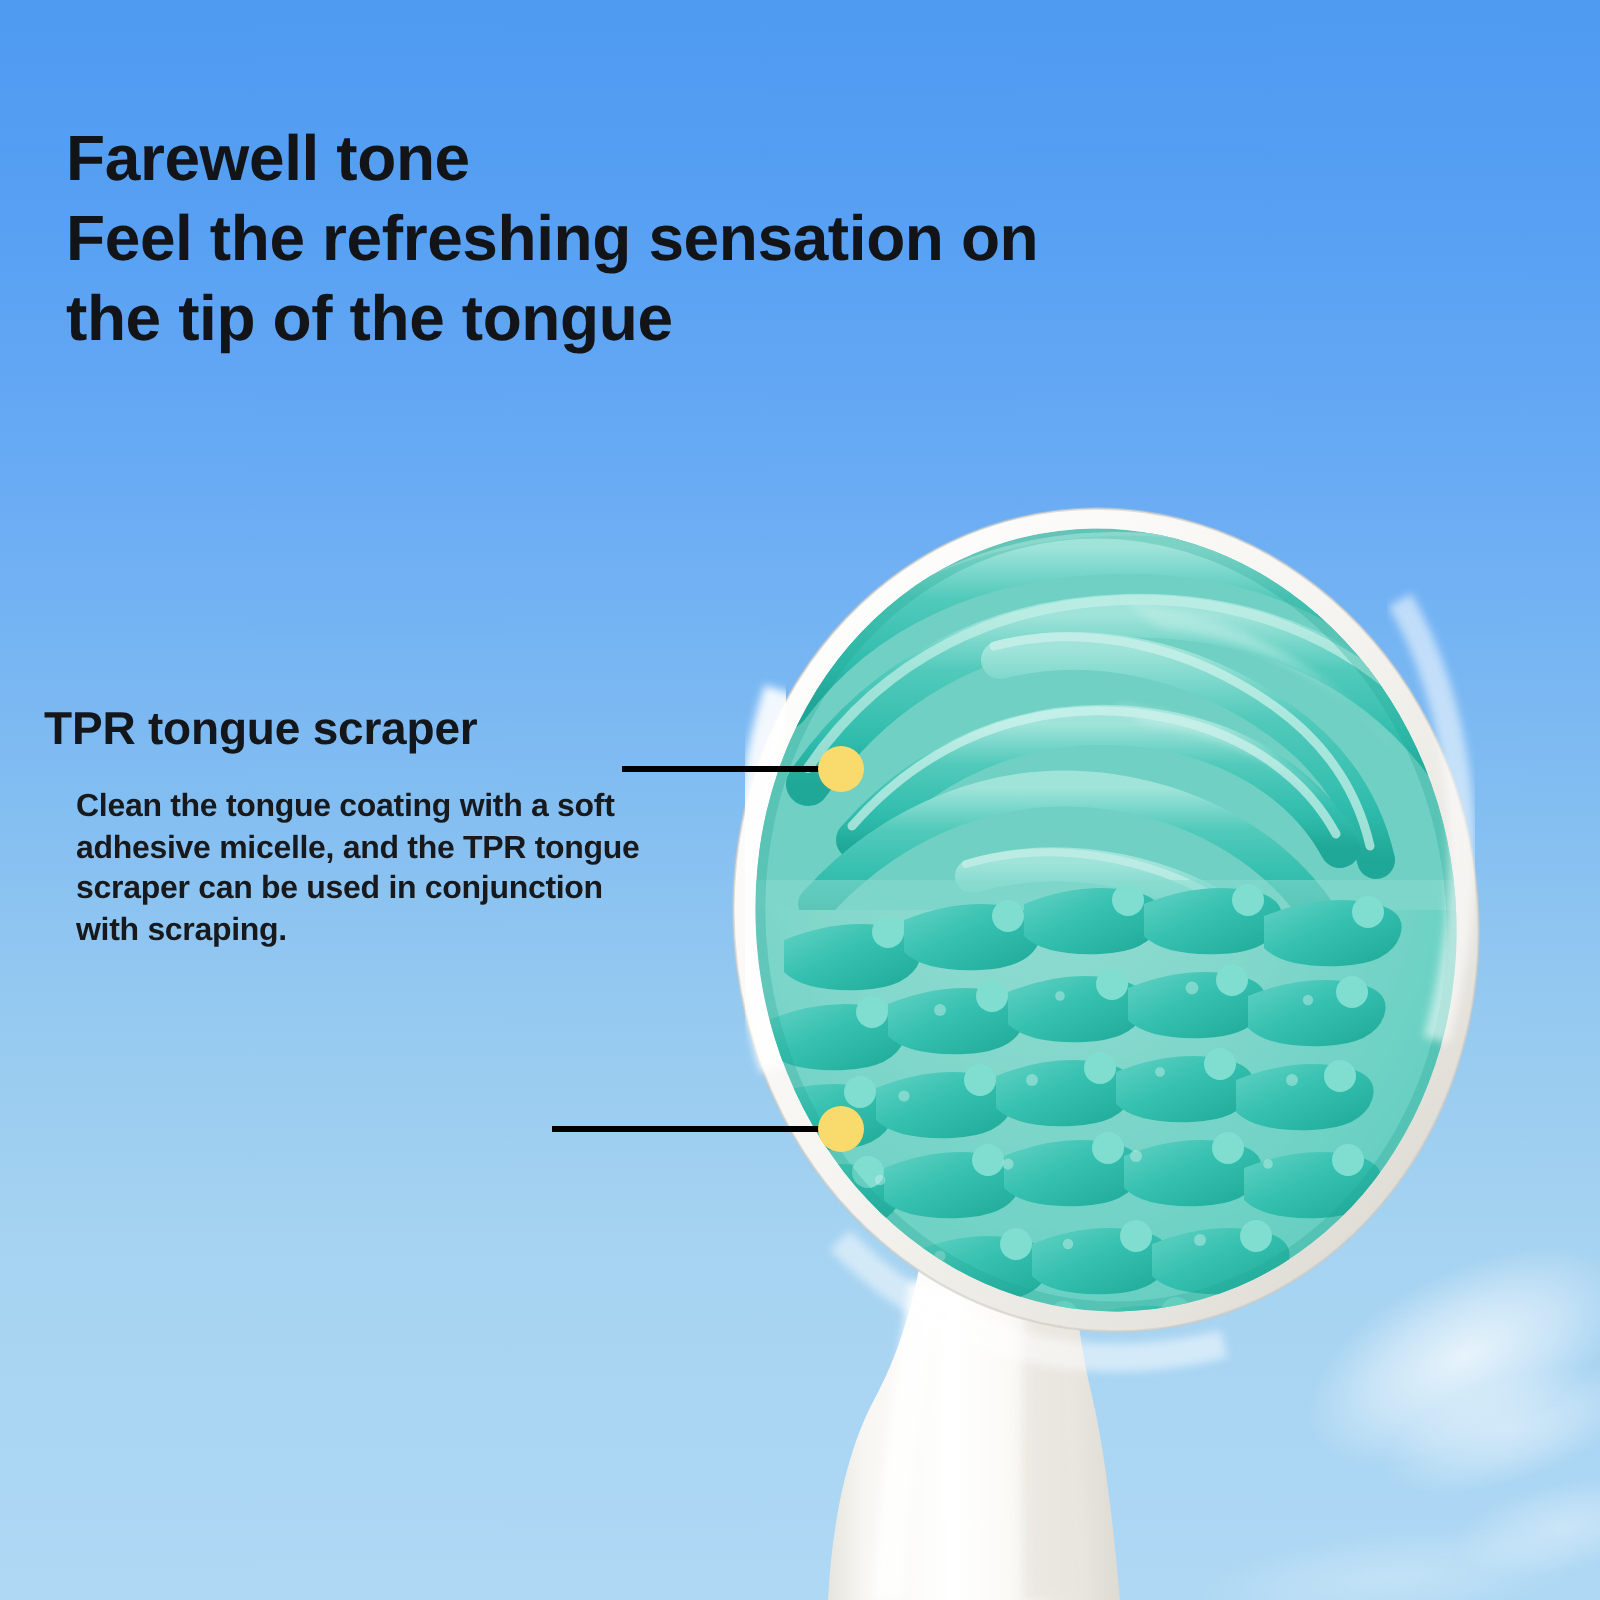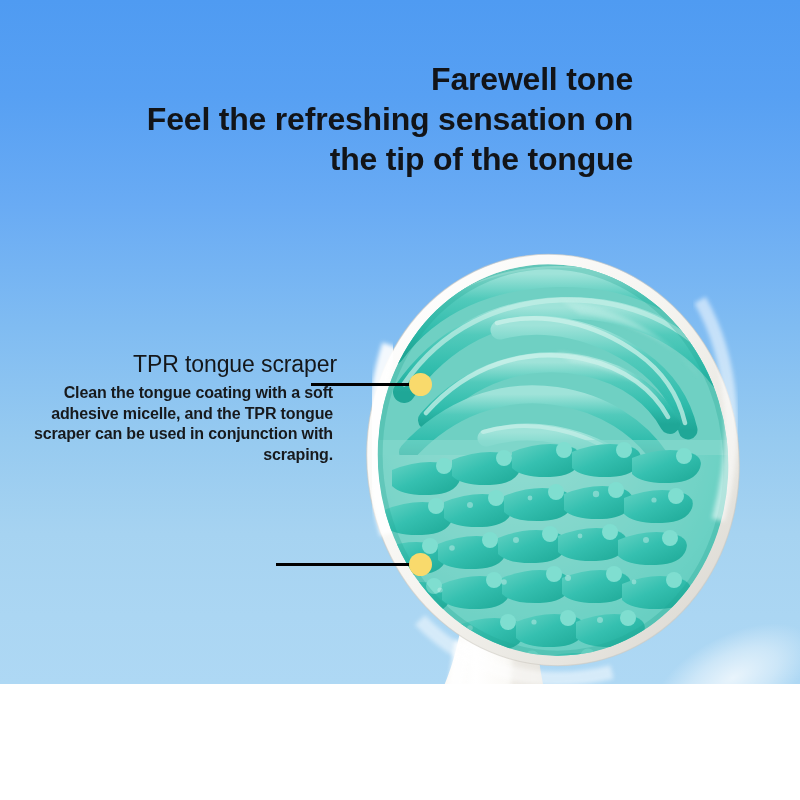--- a/index.html
+++ b/index.html
@@ -3,33 +3,32 @@
 <meta charset="utf-8">
 <style>
   html, body {
     margin: 0;
     padding: 0;
     background: #ffffff;
   }
   #poster {
     position: relative;
     width: 800px;
-    height: 684px;
+    height: 800px;
     overflow: hidden;
     font-family: "Liberation Sans", sans-serif;
     background: linear-gradient(to bottom,
         #4f9bf2 0%,
         #57a0f3 14%,
         #69abf4 30%,
         #80bcf2 48%,
         #96caf0 64%,
         #a6d3f1 78%,
         #abd6f3 90%,
         #aed8f4 100%);
-    text-align: right;
   }
 
   
   .cloud {
     position: absolute;
     background: radial-gradient(ellipse at center,
         rgba(255,255,255,.85) 0%,
         rgba(255,255,255,.45) 40%,
         rgba(255,255,255,0) 72%);
     pointer-events: none;
@@ -61,31 +60,31 @@
   }
 
   
   .callout { position: absolute; width: 315px; }
   #callout-1 { left: 22px; top: 350px; }
   #callout-2 { left: 22px; top: 540px; }
 
   .callout-title {
     color: #141619;
     font-size: 23px;
-    font-weight: normal;
+    font-weight: bold;
     line-height: 28px;
     margin: 0 0 5px 0;
     letter-spacing: -.1px;
   }
   .callout-body {
     color: #17191c;
     font-size: 16px;
     font-weight: 600;
     line-height: 20.5px;
-    margin: 4px;
+    margin: 16px;
     letter-spacing: -.15px;
   }
 
   
   .leader-line {
     position: absolute;
     height: 3px;
     background: #000000;
   }
   #leader-line-1 { left: 311px; top: 383px; width: 112px; }

